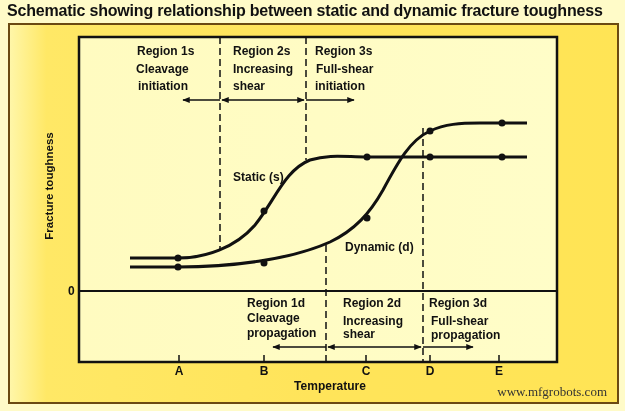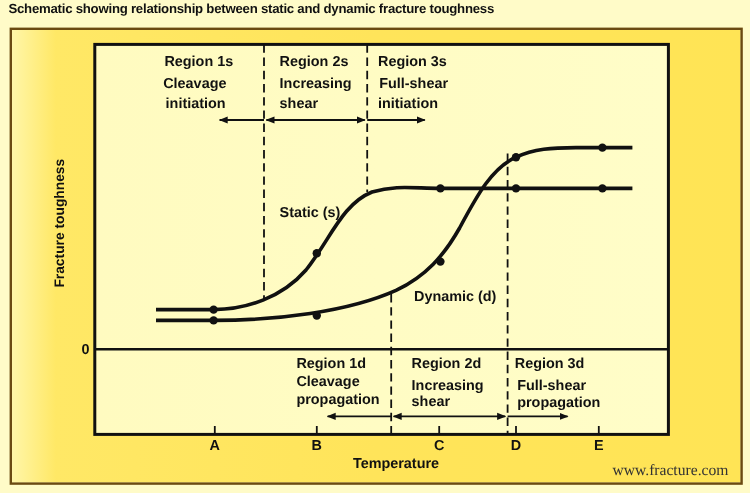--- a/index.html
+++ b/index.html
@@ -1,29 +1,29 @@
 <!DOCTYPE html>
 <html><head>
 <meta charset="utf-8">
 <style>
   html, body { margin:0; padding:0; }
   body { width:625px; height:411px; background:#fffbc8; position:relative; overflow:hidden; font-family:"Liberation Sans", "DejaVu Sans", sans-serif; }
-  .title { position:absolute; left:7px; top:2px; font-size:11px; font-weight:bold; color:#111; letter-spacing:-0.2px; white-space:nowrap; }
+  .title { position:absolute; left:7px; top:2px; font-size:16px; font-weight:bold; color:#111; letter-spacing:-0.2px; white-space:nowrap; }
   .frame { position:absolute; left:8px; top:23px; width:611px; height:381px; border:2px solid #6b4a12; background:linear-gradient(to right, #fff6a8 0%, #ffe866 6%, #ffe45a 50%, #ffe455 100%); box-sizing:border-box; }
   .plot { position:absolute; left:0; top:0; }
   .watermark { position:absolute; right:10px; bottom:2px; font-family:"Liberation Serif", "DejaVu Serif", serif; font-size:13px; color:#333; }
   svg text { font-family:"Liberation Sans", "DejaVu Sans", sans-serif; font-weight:bold; fill:#111; }
 </style>
 </head>
 <body>
 
 <div class="title">Schematic showing relationship between static and dynamic fracture toughness</div>
 
 <div class="frame">
-  <div class="watermark">www.fracture.com</div>
+  <div class="watermark">www.mfgrobots.com</div>
 </div>
 
 <svg class="plot" width="625" height="411" viewBox="0 0 625 411">
   <defs>
     <linearGradient id="plotbg" x1="0" x2="1" y1="0" y2="0">
       <stop offset="0" stop-color="#fffbc0"></stop>
       <stop offset="1" stop-color="#fffdc8"></stop>
     </linearGradient>
     <marker id="arrow" viewBox="0 0 10 10" refX="9" refY="5" markerWidth="5" markerHeight="5" orient="auto-start-reverse">
       <path d="M0,1 L10,5 L0,9 z" fill="#111"></path>

